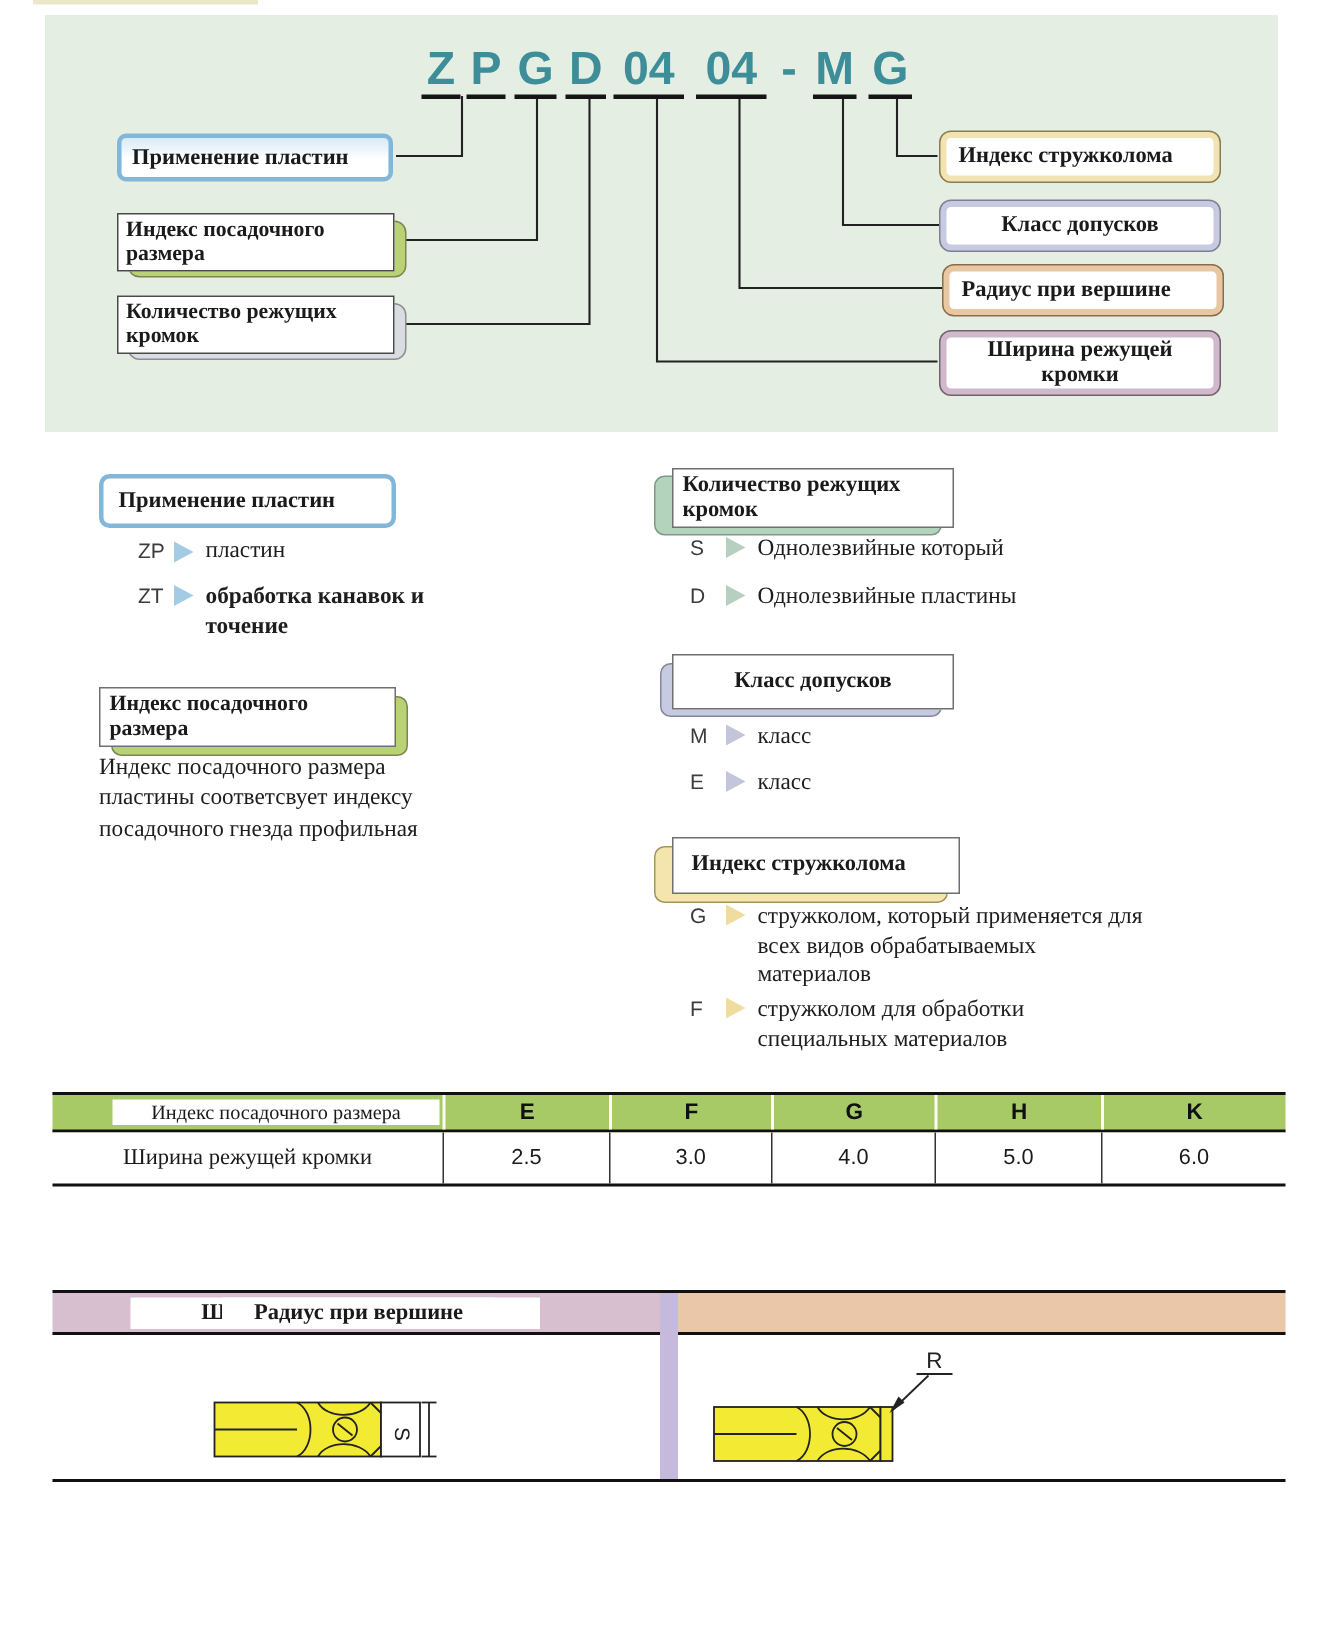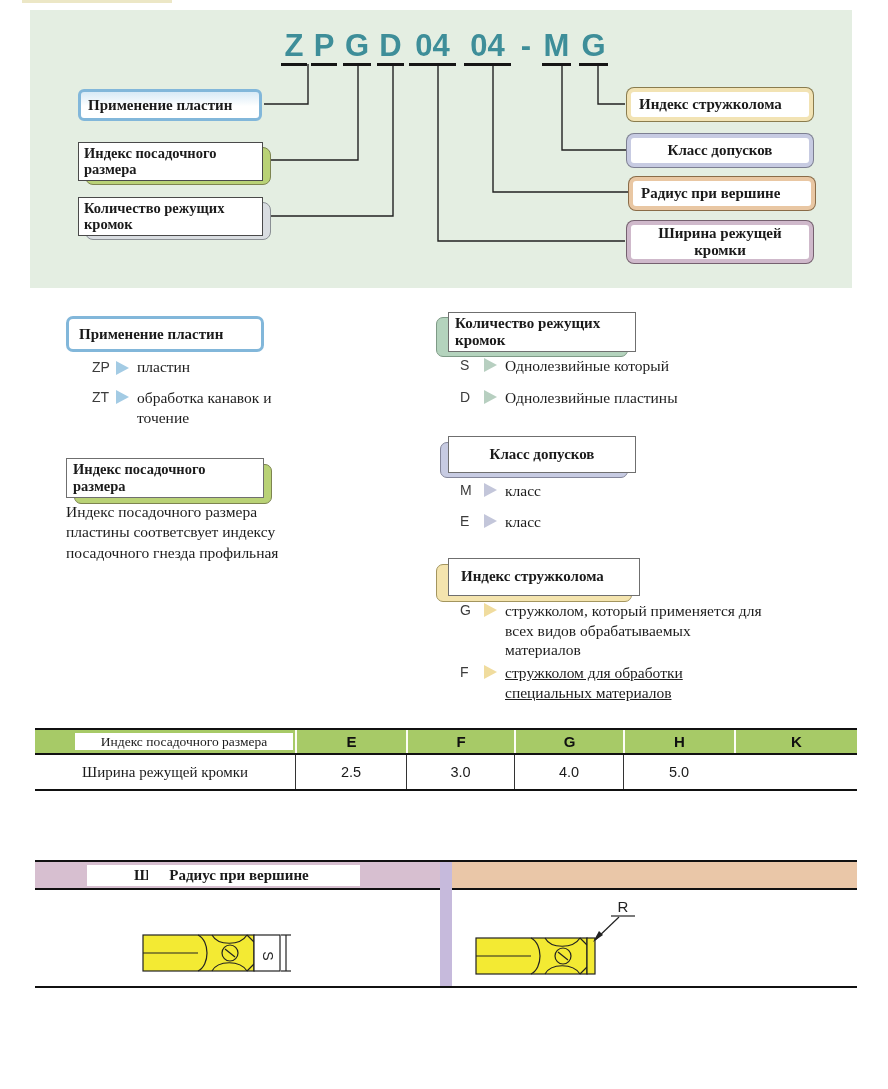--- a/index.html
+++ b/index.html
@@ -186,21 +186,21 @@
   </div>
 
   <div class="item" style="left:92px;top:357px;align-items:center;">
     <span class="code">ZP</span>
     <span class="arr arr-blue"></span>
     <span class="txt" style="width:160px;">пластин</span>
   </div>
   <div class="item" style="left:92px;top:388px;">
     <span class="code">ZT</span>
     <span class="arr arr-blue"></span>
-    <span class="txt" style="width:158px;">обработка канавок и точение</span>
+    <span class="txt" style="width:158px;font-weight:bold;">обработка канавок и точение</span>
   </div>
 
   <div class="mh" style="left:66px;top:458px;width:208px;height:48px;">
     <div class="accent" style="left:8px;top:6px;width:198px;height:40px;background:#b9d276;border:1px solid #7d8450;"></div>
     <div class="face" style="left:0;top:0;width:198px;height:40px;font-size:14.5px;">
       <span>Индекс посадочного размера</span>
     </div>
   </div>
   <div class="abs para">Индекс посадочного размера пластины соответсвует индексу посадочного гнезда профильная</div>
 
@@ -245,40 +245,41 @@
     </div>
   </div>
   <div class="item" style="left:460px;top:601px;">
     <span class="code">G</span>
     <span class="arr arr-cream"></span>
     <span class="txt" style="width:262px;">стружколом, который применяется для всех видов обрабатываемых материалов</span>
   </div>
   <div class="item" style="left:460px;top:663px;">
     <span class="code">F</span>
     <span class="arr arr-cream"></span>
-    <span class="txt" style="width:215px;text-decoration:underline;">стружколом для обработки специальных материалов</span>
+    <span class="txt" style="width:215px;">стружколом для обработки специальных материалов</span>
   </div>
 
   <div class="abs size-table">
     <div class="st-row st-head">
       <div class="st-c0">
         <div class="st-head-label">Индекс посадочного размера</div>
       </div>
       <div class="st-col w1">E</div>
       <div class="st-col w2">F</div>
       <div class="st-col w3">G</div>
       <div class="st-col w4">H</div>
       <div class="st-col w5">K</div>
     </div>
     <div class="st-row st-body">
       <div class="st-c0 st-rowlabel">Ширина режущей кромки</div>
       <div class="st-col w1">2.5</div>
       <div class="st-col w2">3.0</div>
       <div class="st-col w3">4.0</div>
       <div class="st-col w4">5.0</div>
+      <div class="st-col w5">6.0</div>
     </div>
   </div>
 
   <div class="abs bottom">
     <div class="bp-head bp-head-left"></div>
     <div class="bp-head bp-head-right"></div>
     <div class="bp-divider"></div>
     <div class="bp-label bp-label-left">Ширина режущей кромки</div>
     <div class="bp-label bp-label-right">Радиус при вершине</div>
 

